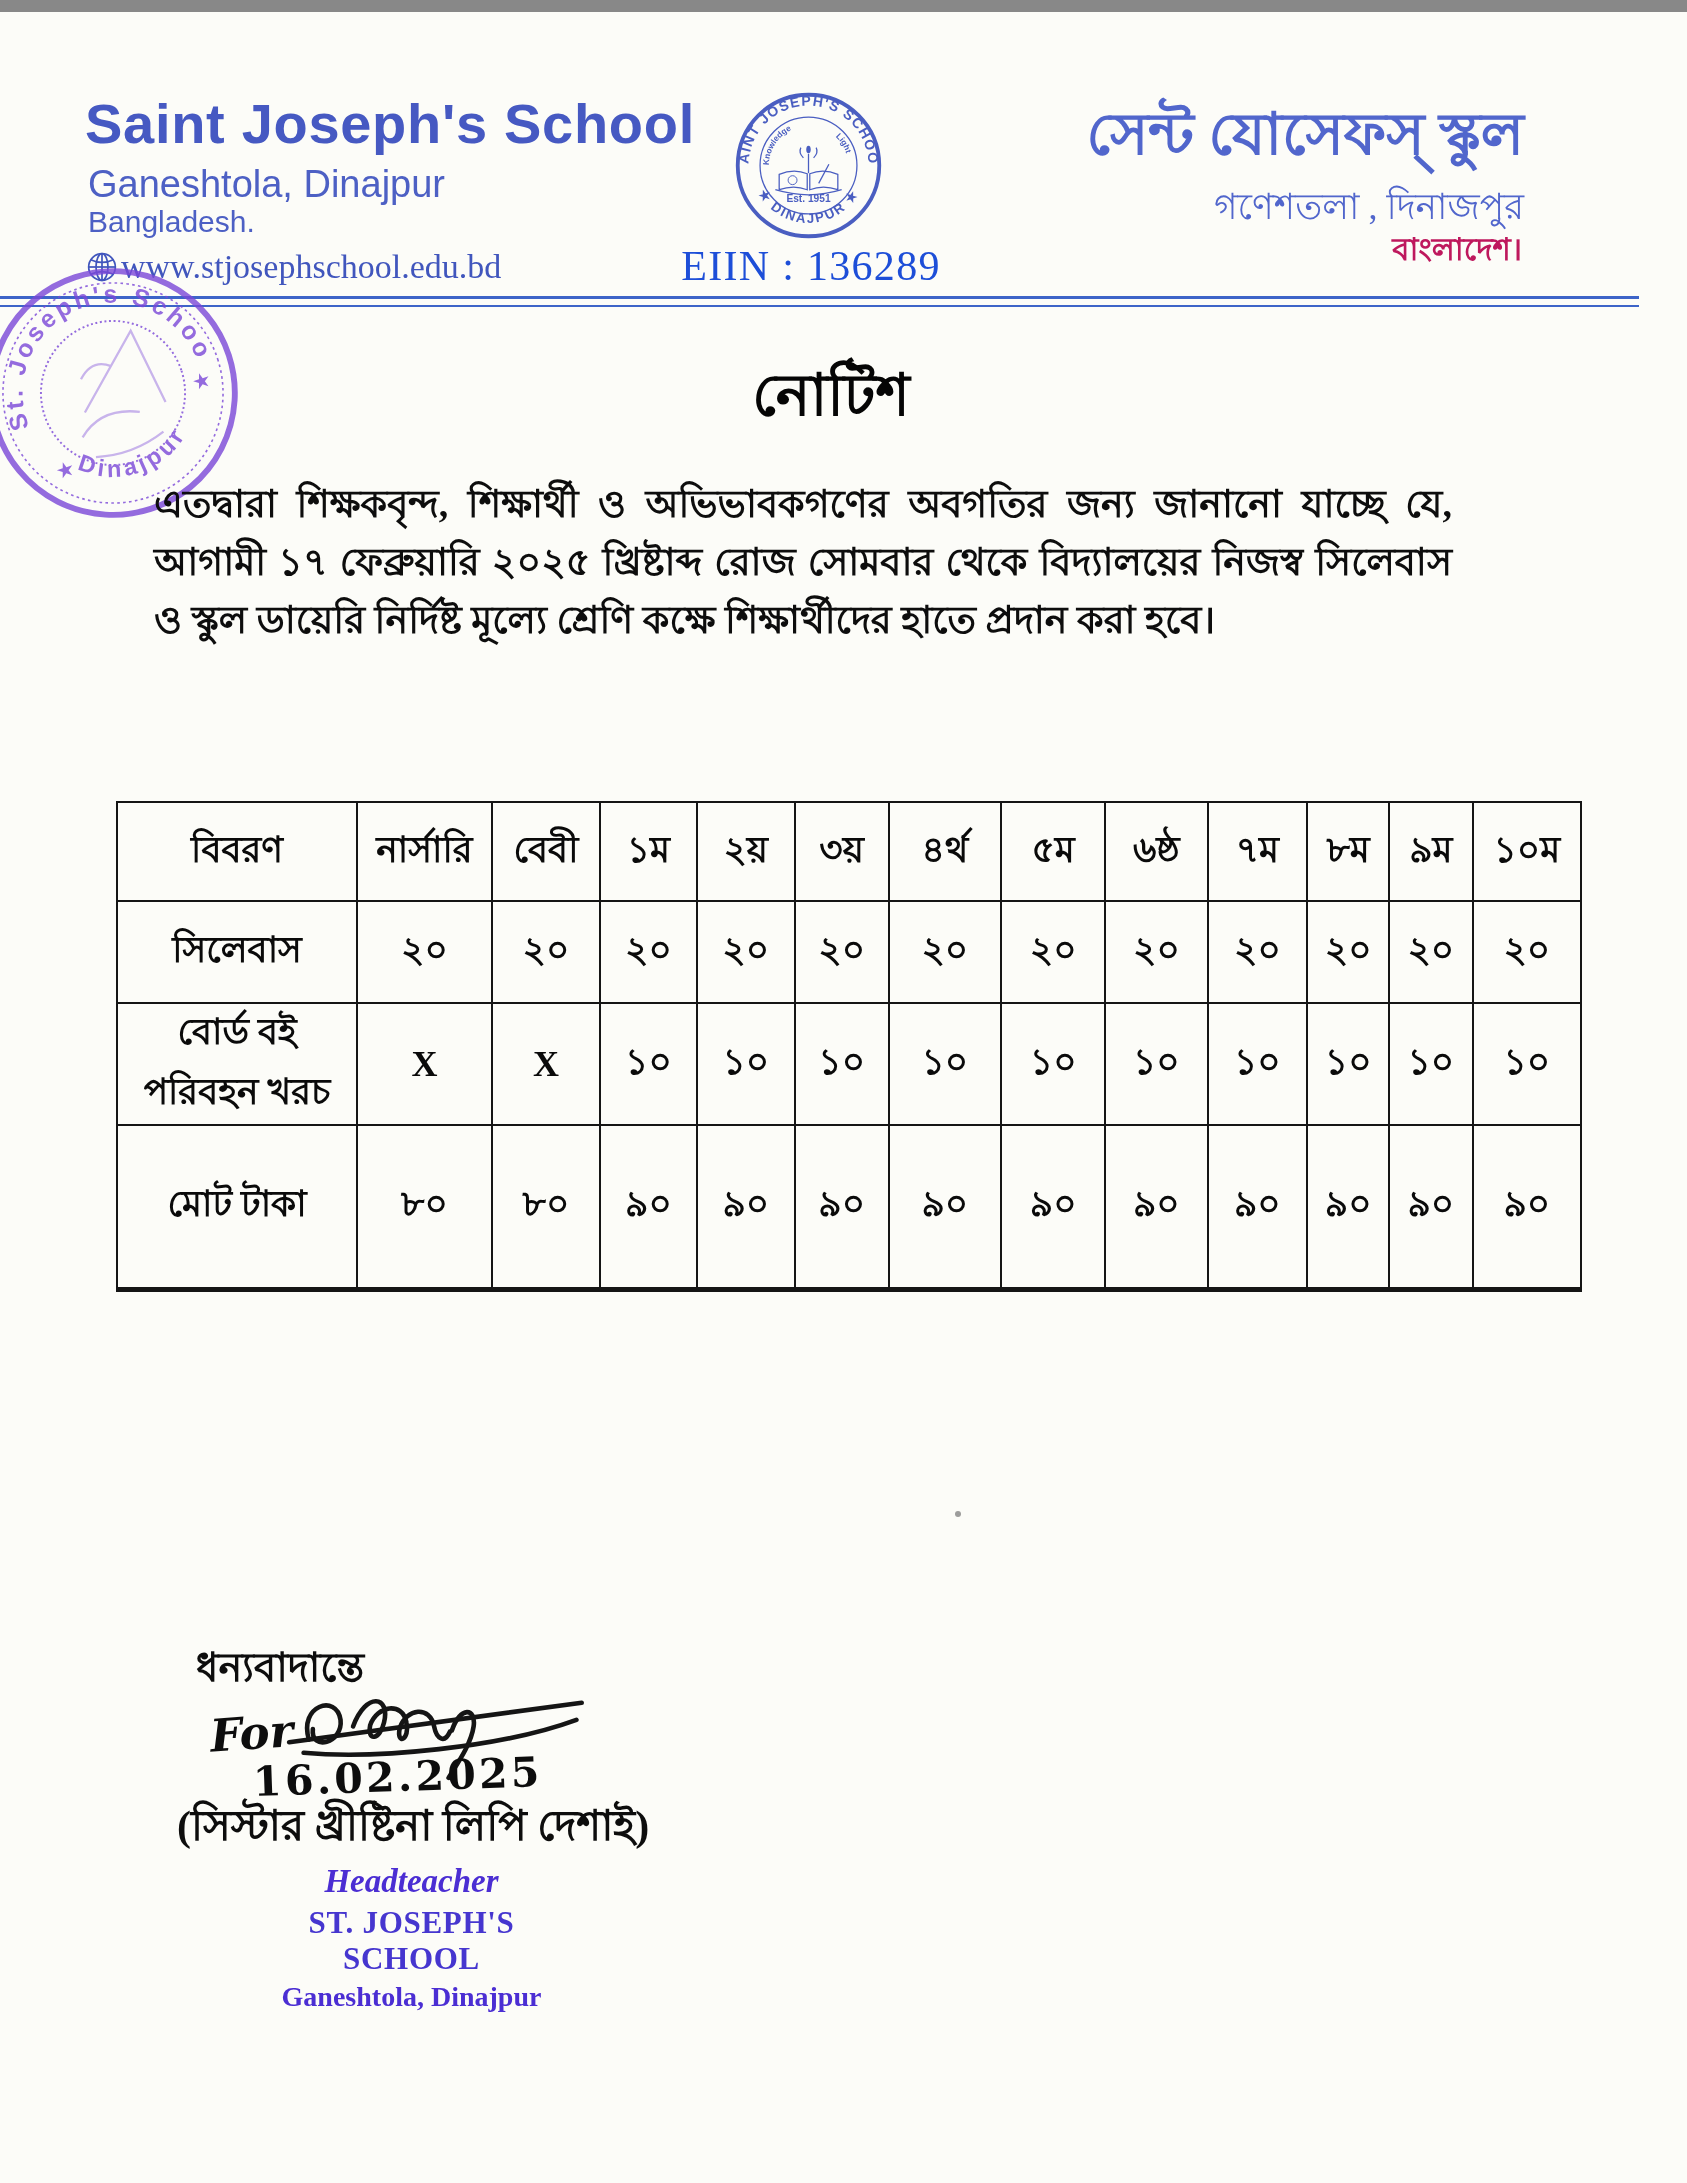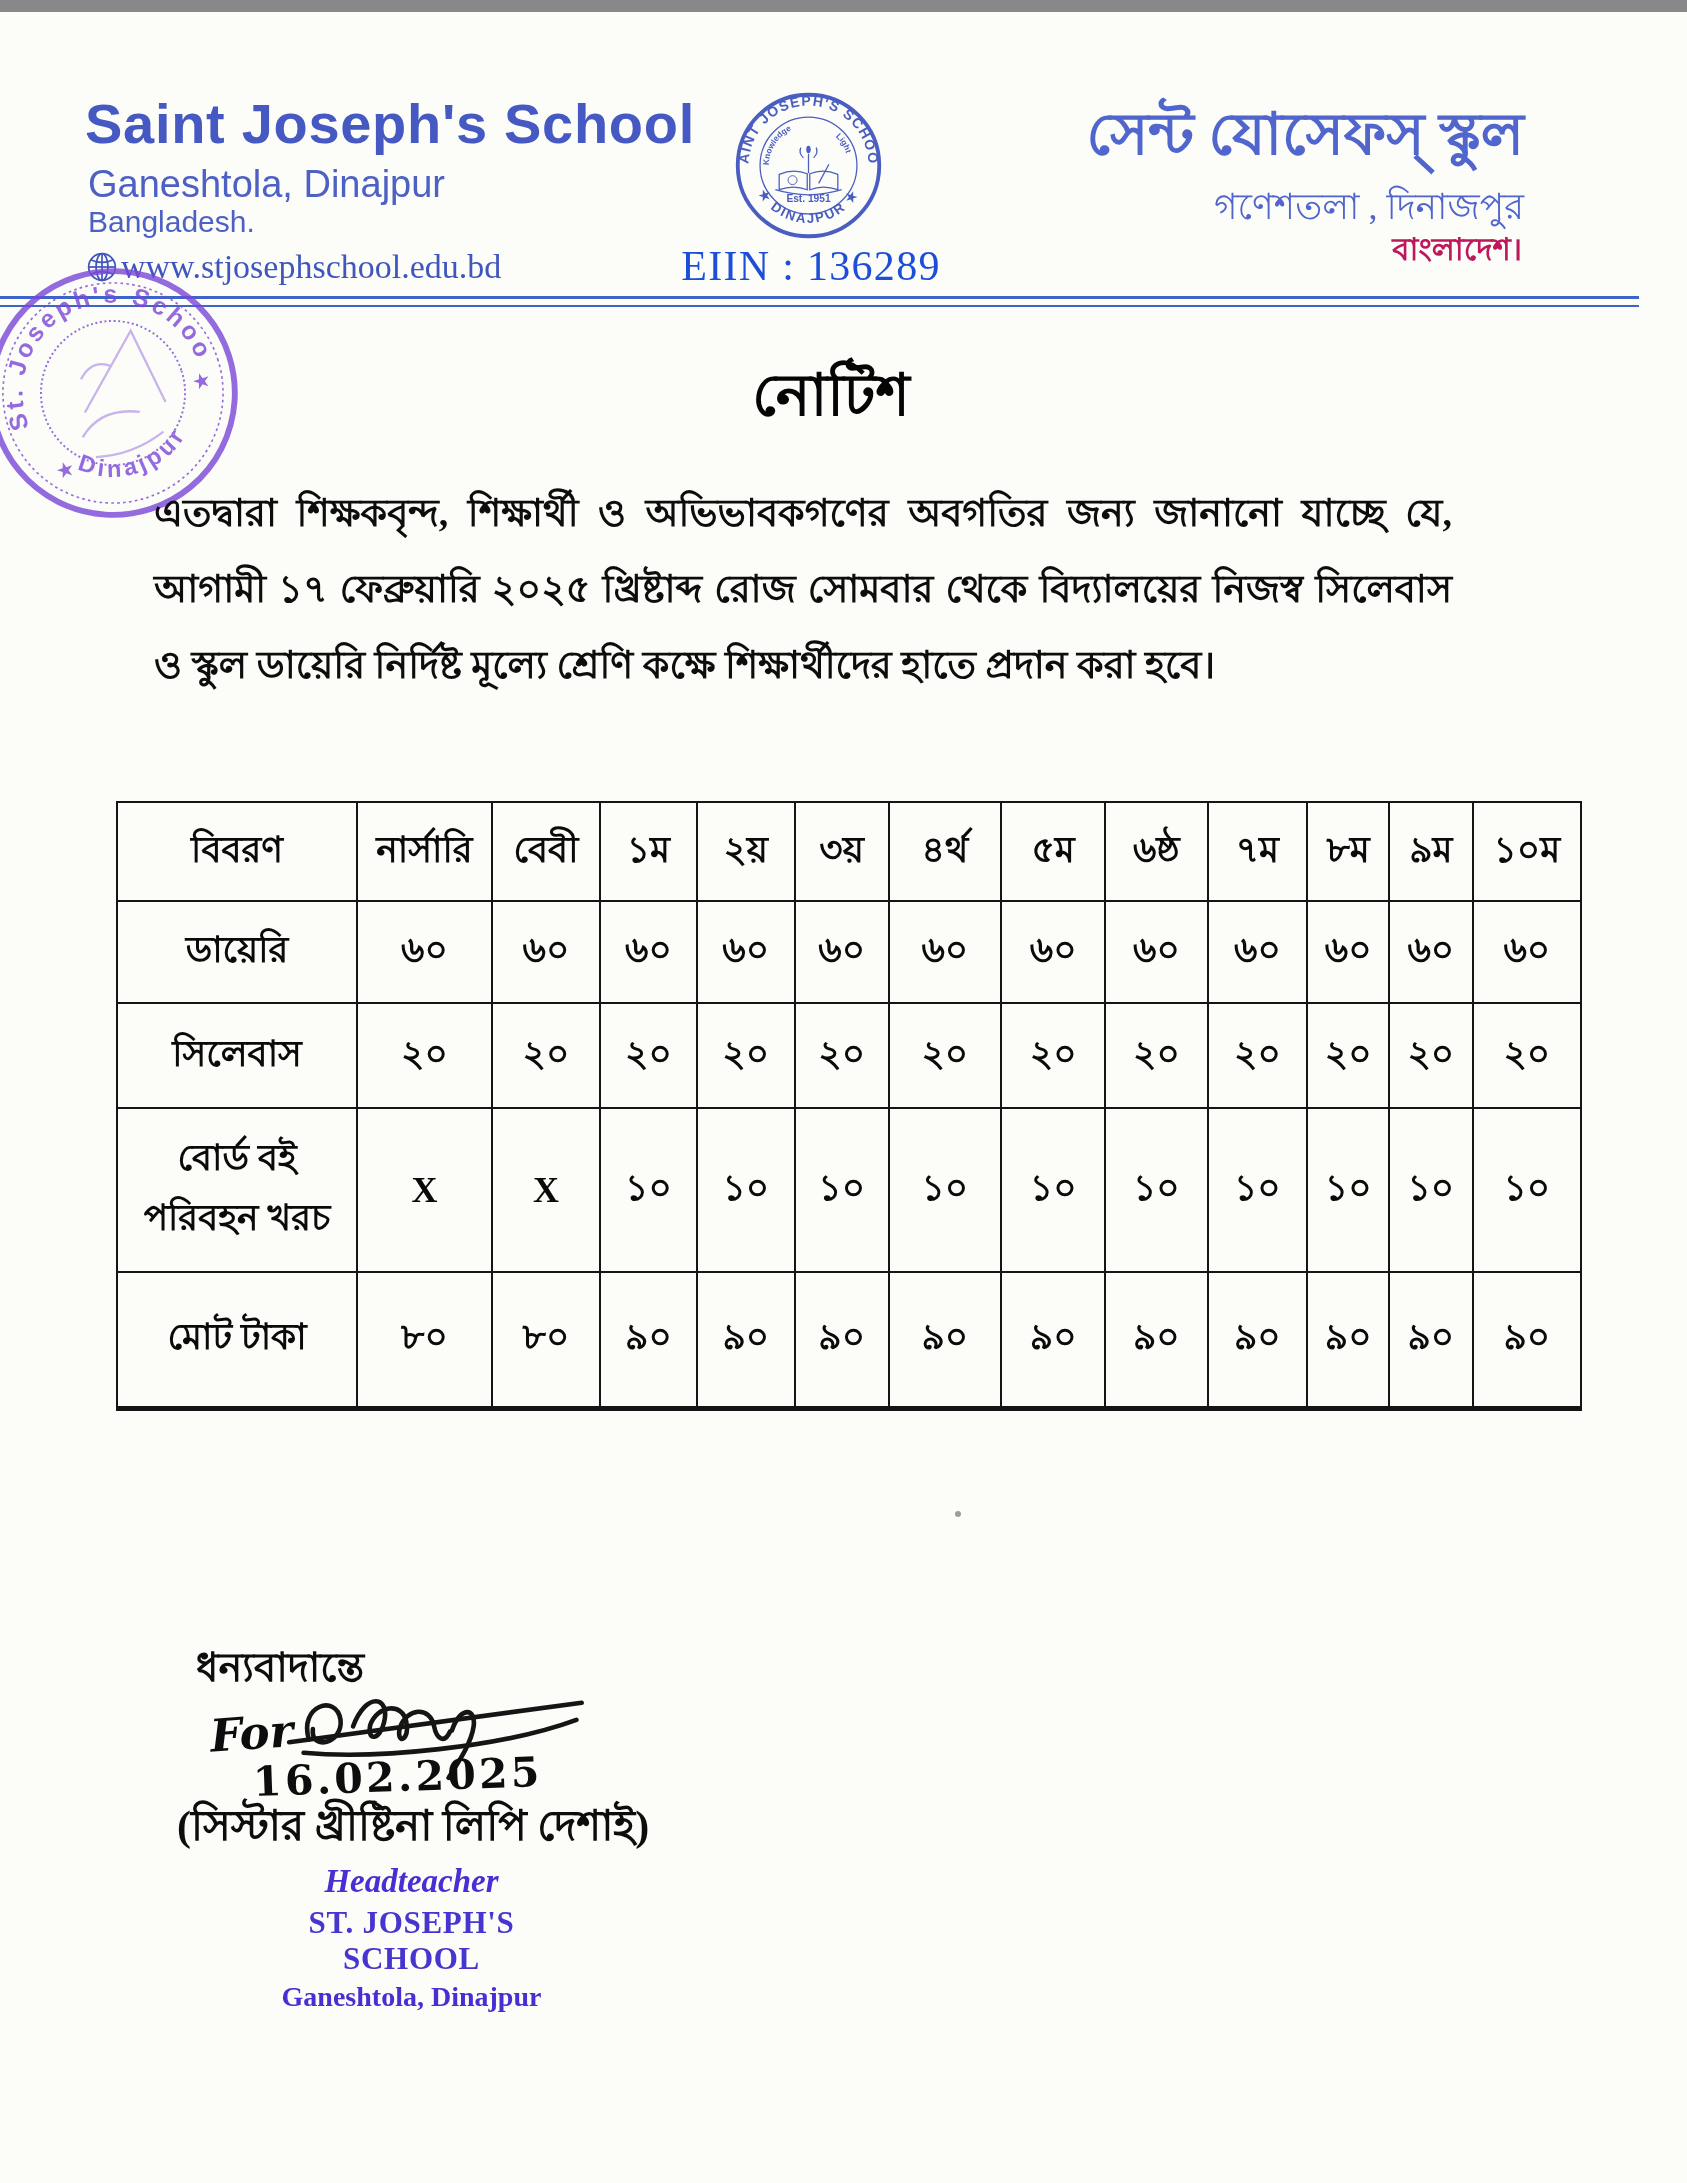--- a/index.html
+++ b/index.html
@@ -26,21 +26,21 @@
   .eiin{left:672px;top:230px;width:278px;text-align:center;font-size:42px;color:#1d4ed8;letter-spacing:1.3px;}
 
   
   .rule{left:0;top:284px;width:1639px;height:0;border-top:3.3px solid #3d64c8;}
   .rule2{left:0;top:293px;width:1639px;height:0;border-top:2.6px solid #3d64c8;}
 
   
   .notice-title{left:0;top:339px;width:1662px;text-align:center;font-size:58px;font-weight:700;color:#050505;}
   .notice-body{
     left:154px;top:463px;width:1298px;
-    font-size:38px;line-height:76px;font-weight:600;color:#0d0d0d;
+    font-size:38px;line-height:58px;font-weight:600;color:#0d0d0d;
     text-align:justify;
   }
 
   
   .fee-table-wrap{left:116px;top:789px;width:1466px;}
   table.fee{border-collapse:collapse;width:100%;table-layout:fixed;
     border:2.6px solid #151515;border-bottom-width:5.3px;}
   table.fee th,table.fee td{
     border:2px solid #151515;text-align:center;vertical-align:middle;
     font-size:36px;font-weight:600;padding:0 2.6px;color:#0a0a0a;
@@ -189,35 +189,20 @@
             <th>৫ম</th>
             <th>৬ষ্ঠ</th>
             <th>৭ম</th>
             <th>৮ম</th>
             <th>৯ম</th>
             <th>১০ম</th>
           </tr>
       </thead>
       <tbody>
           <tr>
-            <th>ডায়েরি</th>
-            <td>৬০</td>
-            <td>৬০</td>
-            <td>৬০</td>
-            <td>৬০</td>
-            <td>৬০</td>
-            <td>৬০</td>
-            <td>৬০</td>
-            <td>৬০</td>
-            <td>৬০</td>
-            <td>৬০</td>
-            <td>৬০</td>
-            <td>৬০</td>
-          </tr>
-          <tr>
             <th>সিলেবাস</th>
             <td>২০</td>
             <td>২০</td>
             <td>২০</td>
             <td>২০</td>
             <td>২০</td>
             <td>২০</td>
             <td>২০</td>
             <td>২০</td>
             <td>২০</td>

